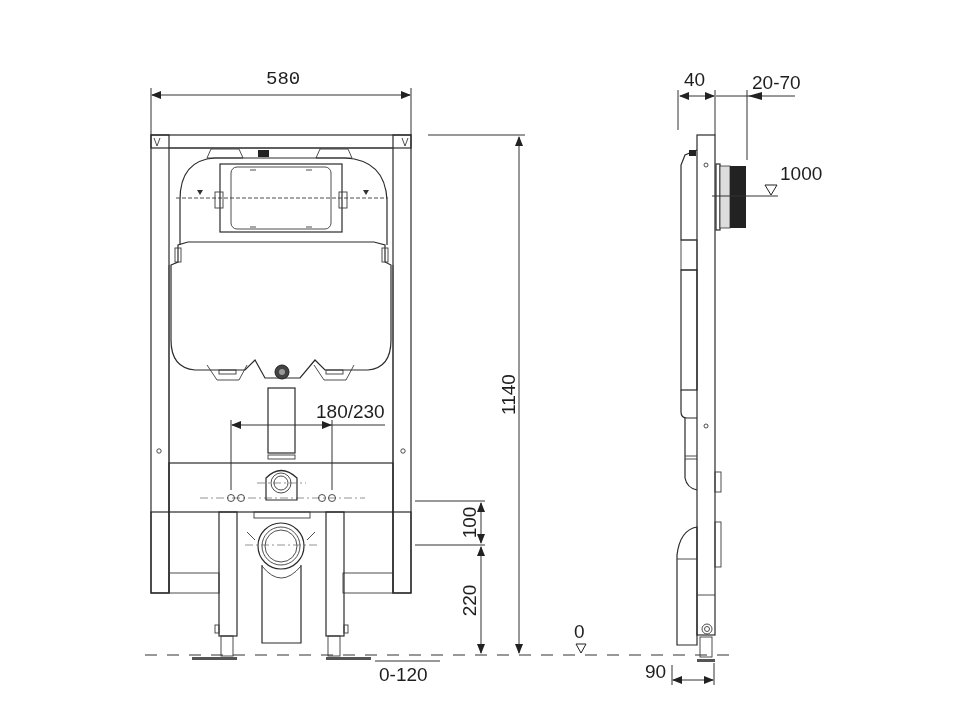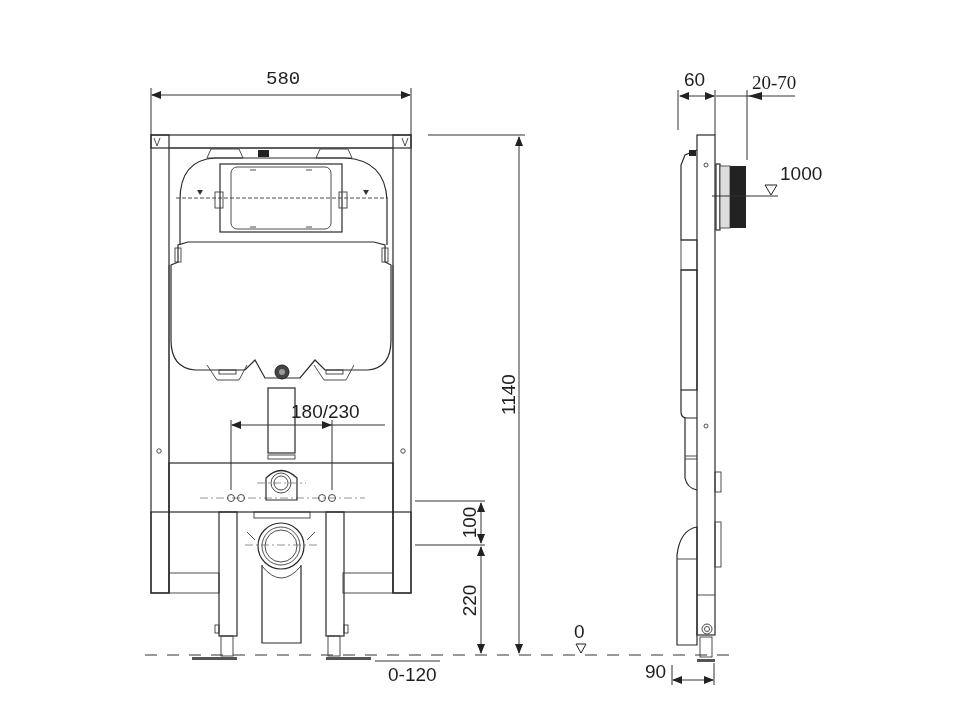--- a/index.html
+++ b/index.html
@@ -177,22 +177,22 @@
     <rect class="lnt" x="700" y="637" width="12" height="20"></rect>
     <rect x="697" y="659" width="18" height="3" fill="#555"></rect>
 
     <line class="dim" x1="672" y1="665" x2="672" y2="685"></line>
     <line class="dim" x1="714" y1="663" x2="714" y2="685"></line>
     <line class="dim" x1="673" y1="680" x2="713" y2="680" marker-start="url(#ah)" marker-end="url(#ah)"></line>
   </g>
 </svg>
 
 <div class="lbl" style="left:266px;top:70px;font-family:Liberation Mono, monospace;">580</div>
-<div class="lbl" style="left:291px;top:402px;text-align:center;">180/230</div>
+<div class="lbl" style="left:316px;top:402px;text-align:center;">180/230</div>
 <div class="lbl rot" style="left:488px;top:385px;">1140</div>
 <div class="lbl rot" style="left:454px;top:513px;">100</div>
 <div class="lbl rot" style="left:454px;top:591px;">220</div>
 <div class="lbl" style="left:574px;top:622px;">0</div>
-<div class="lbl" style="left:388px;top:665px;">0-120</div>
-<div class="lbl" style="left:684px;top:70px;">60</div>
-<div class="lbl" style="left:752px;top:73px;font-family:Liberation Serif, serif;">20-70</div>
+<div class="lbl" style="left:379px;top:665px;">0-120</div>
+<div class="lbl" style="left:684px;top:70px;">40</div>
+<div class="lbl" style="left:752px;top:73px;">20-70</div>
 <div class="lbl" style="left:780px;top:164px;">1000</div>
 <div class="lbl" style="left:645px;top:662px;text-align:center;">90</div>
 
 </body></html>

